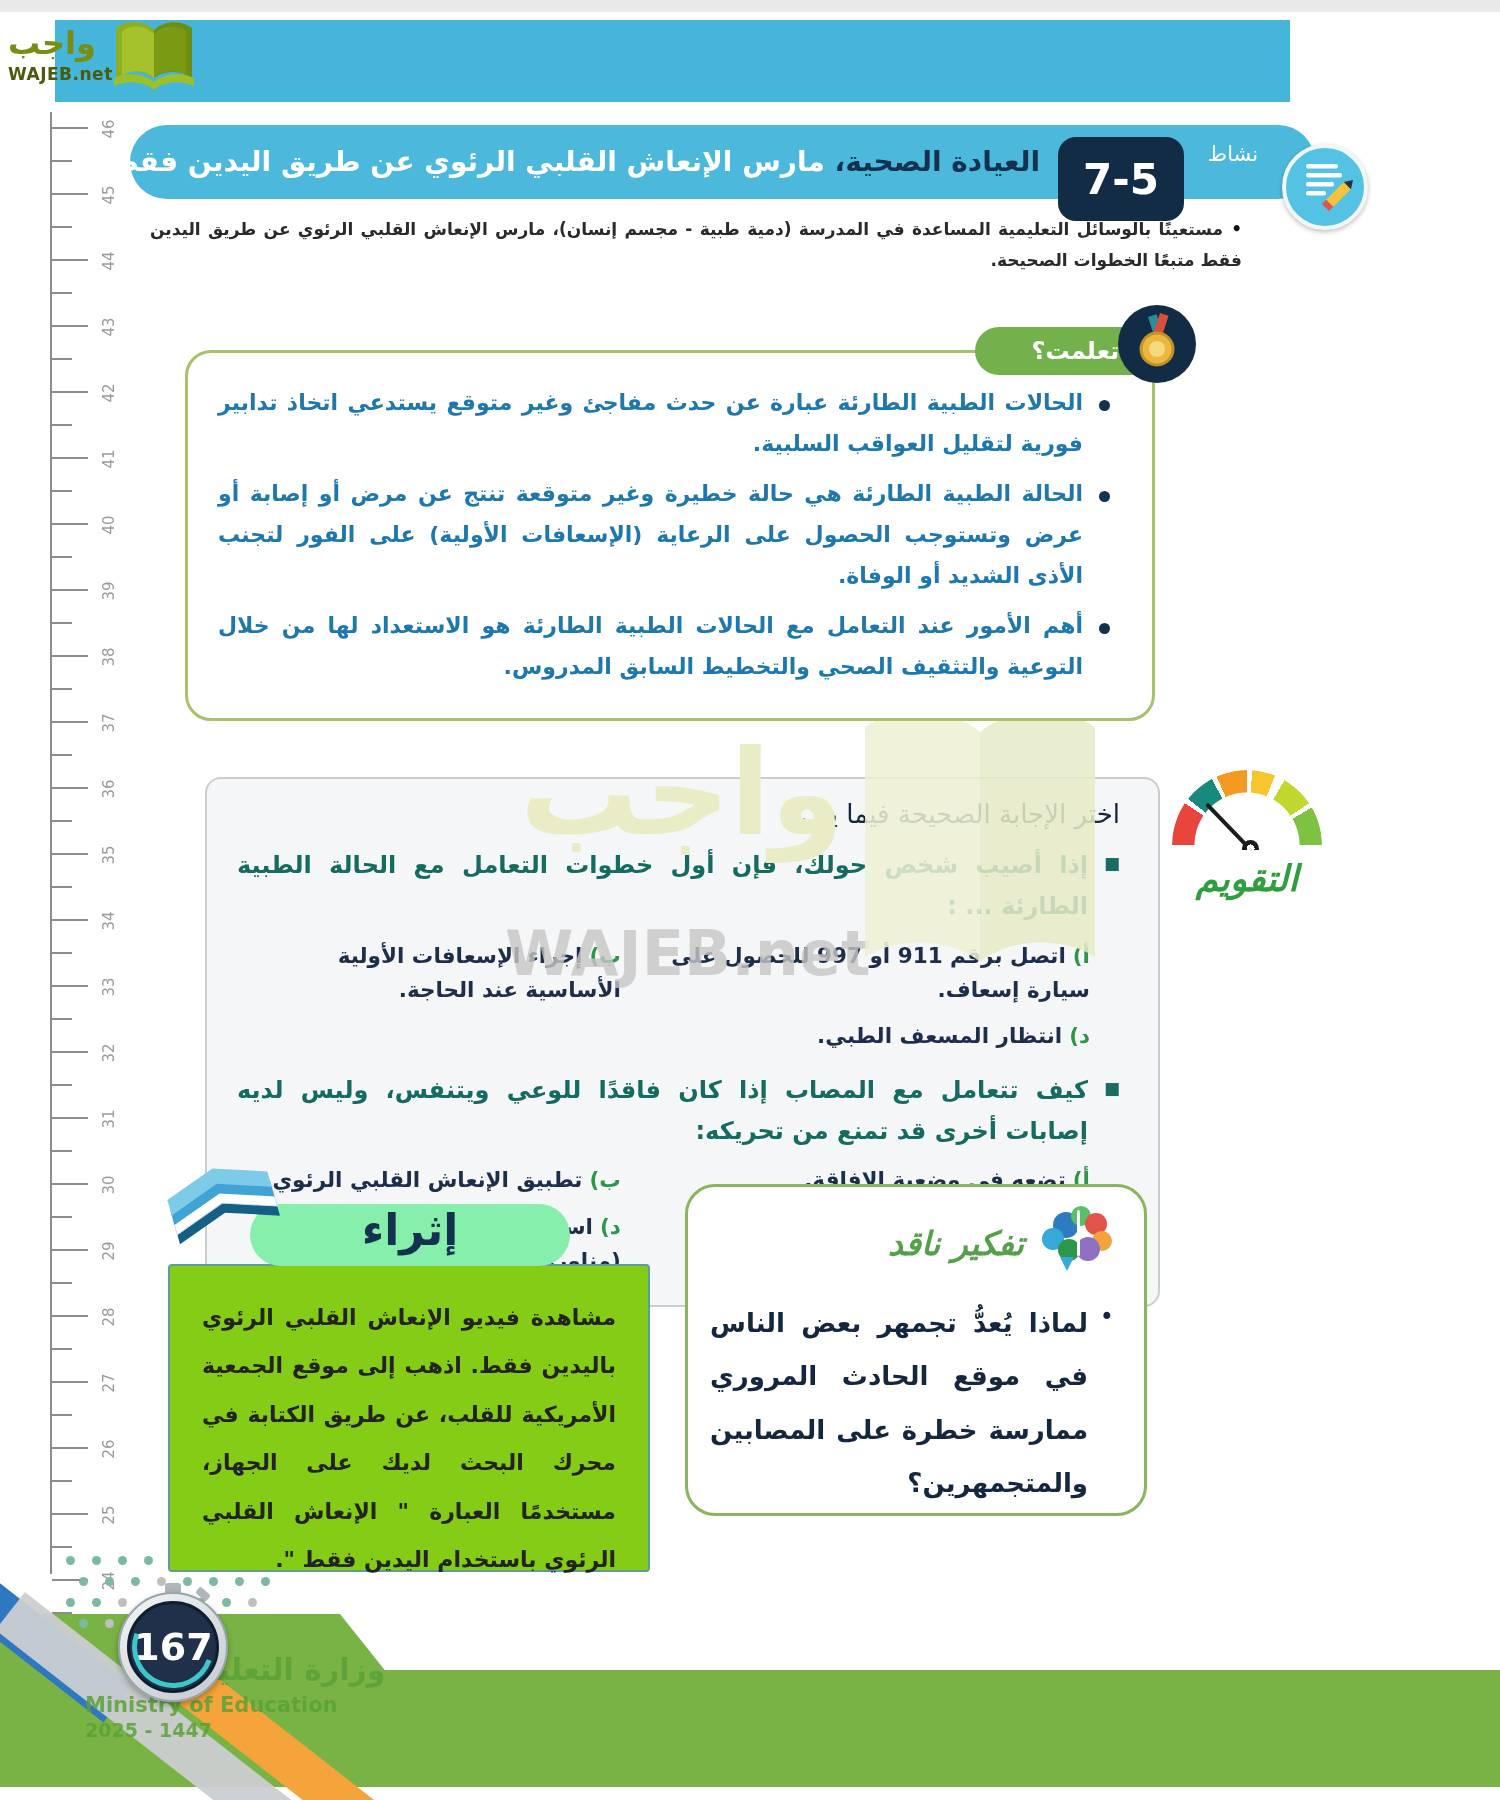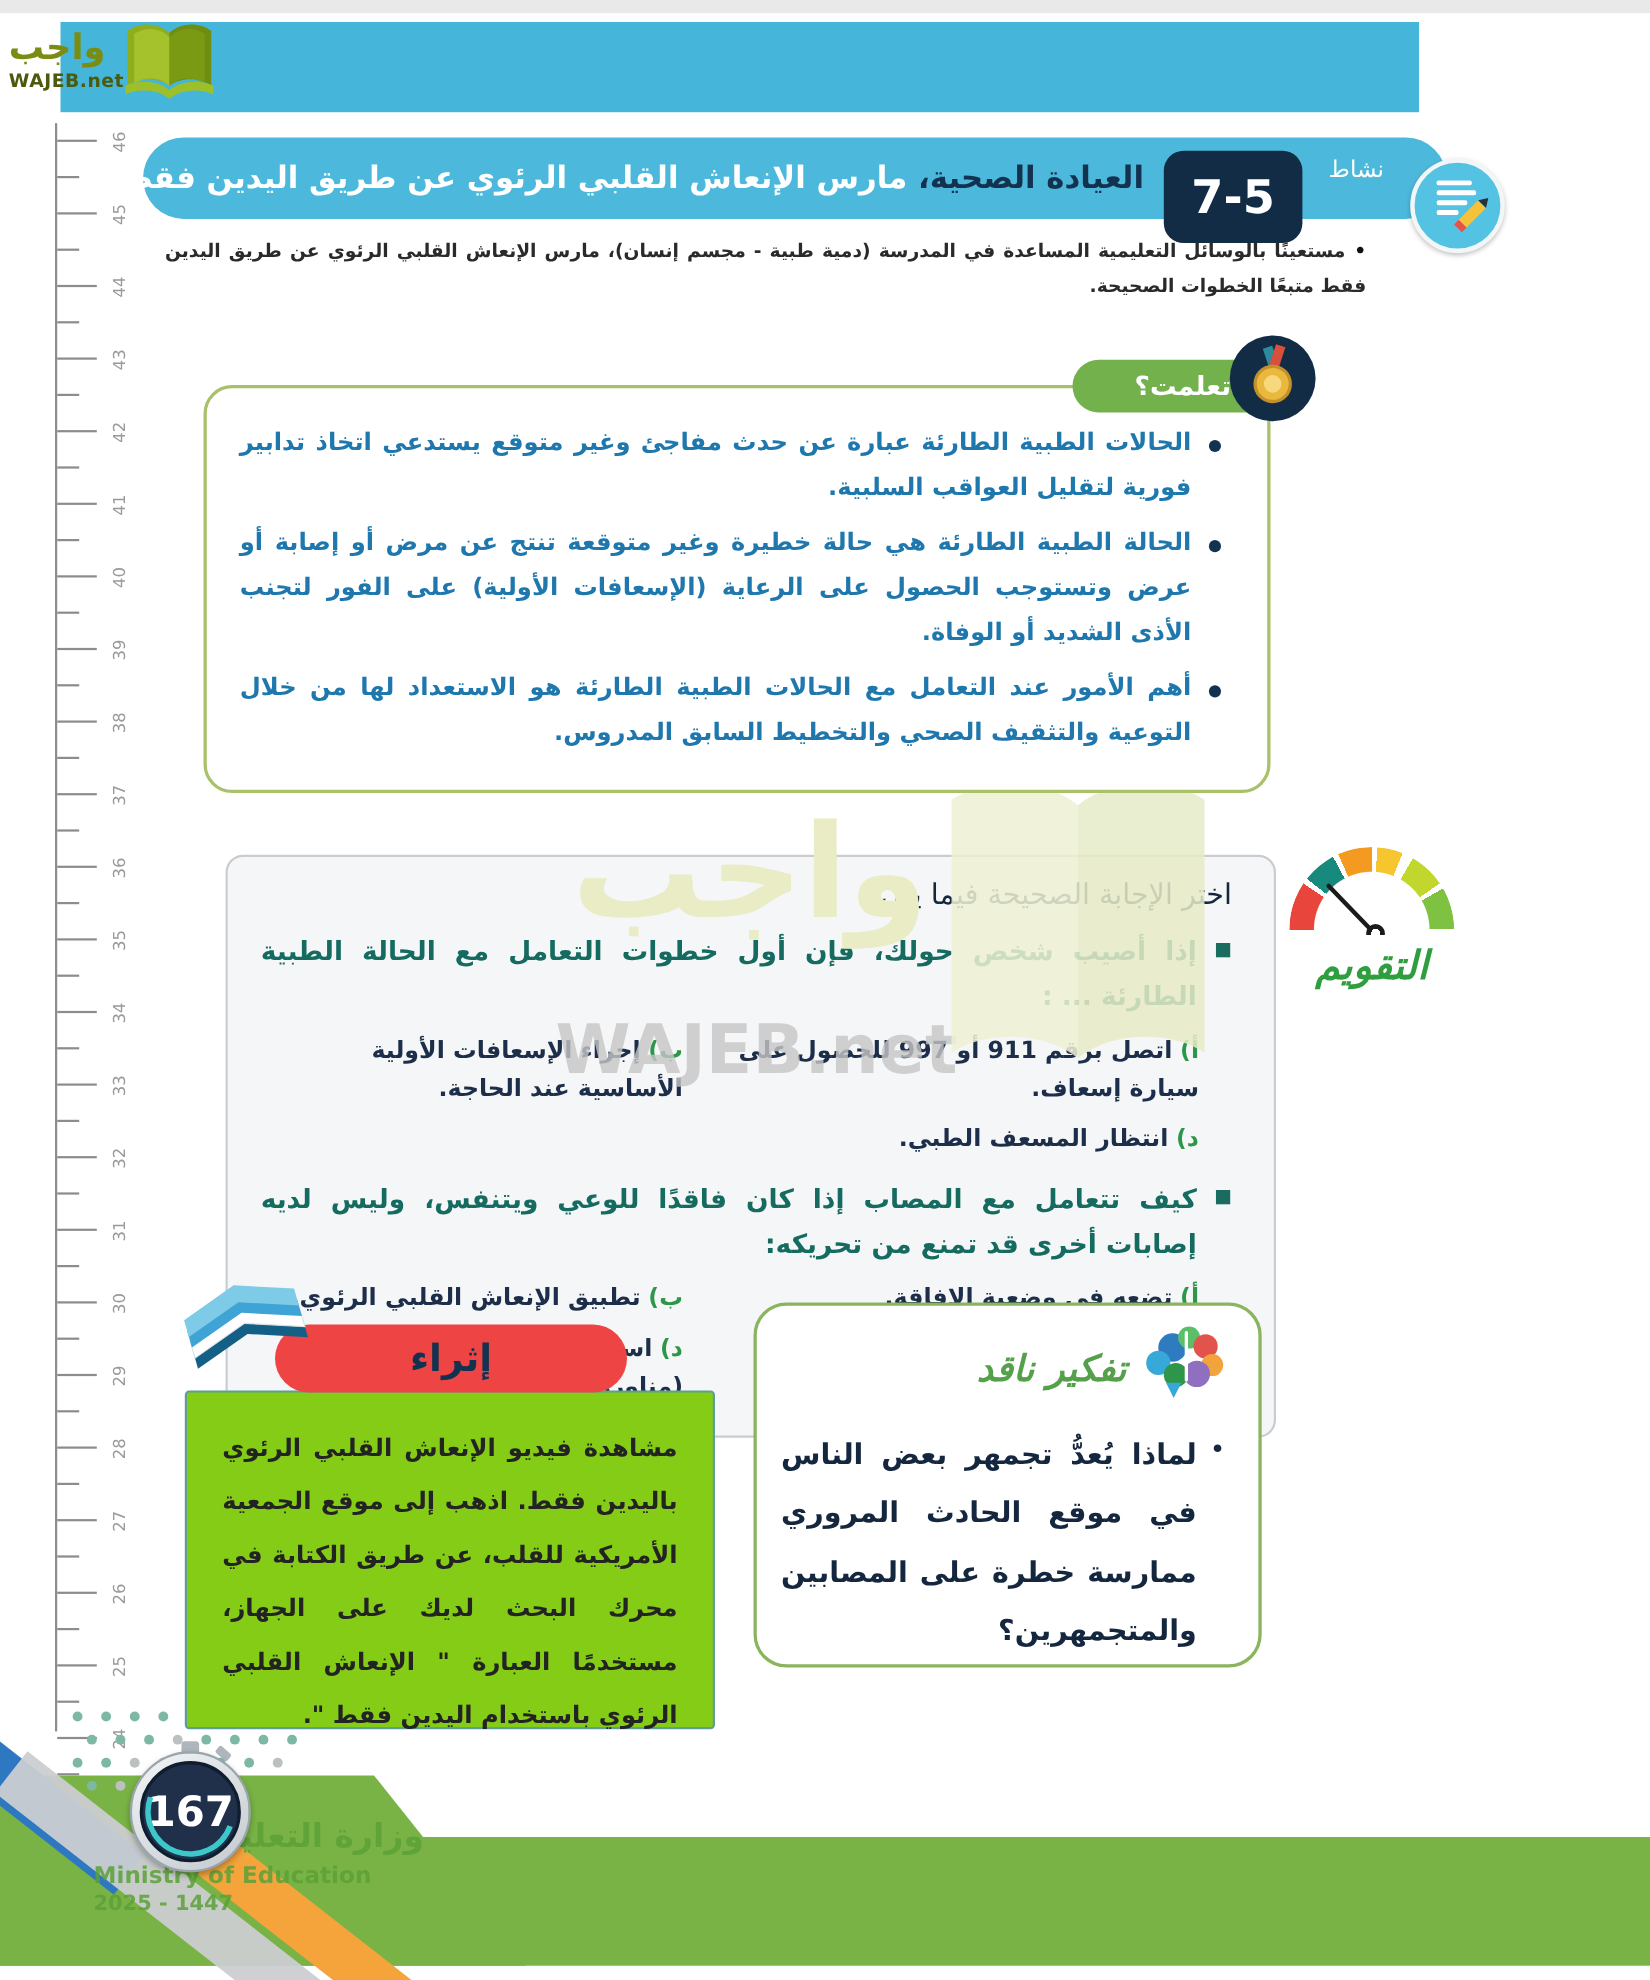--- a/index.html
+++ b/index.html
@@ -77,23 +77,23 @@
     background:radial-gradient(circle,#ffffff 0 4px,#1b1b1b 4px);}
   .gauge-label{position:absolute;left:0;top:88px;width:158px;text-align:center;
     font-size:36px;font-weight:bold;color:#2f9e3f;font-style:italic;}
   
   .wm-ar{position:absolute;left:520px;top:712px;font-size:118px;font-weight:bold;color:#e9ecc4;z-index:1;}
   .wm-en{position:absolute;left:505px;top:905px;font-size:62px;font-weight:bold;color:#c6c6c6;
     opacity:.8;z-index:1;direction:ltr;}
   .wm-book{position:absolute;left:855px;top:690px;z-index:1;opacity:.85;}
   
   .enrich-icon{position:absolute;left:158px;top:1148px;z-index:4;}
-  .enrich-pill{position:absolute;left:250px;top:1192px;width:320px;height:62px;background:#ef4444;
-    border-radius:31px;z-index:3;display:flex;align-items:center;justify-content:center;
-    font-size:34px;font-weight:bold;color:#13324f;}
+  .enrich-pill{position:absolute;left:250px;top:1192px;width:320px;height:62px;background:#86efac;
+    border-radius:31px;z-index:3;display:flex;align-items:flex-start;justify-content:center;
+    font-size:44px;font-weight:bold;color:#13324f;}
   .enrich-box{position:absolute;left:168px;top:1252px;width:482px;height:308px;background:#84cc16;
     border:2px solid #5f9e97;border-radius:4px;box-sizing:border-box;padding:28px 32px;z-index:2;}
   .enrich-text{font-size:22px;font-weight:bold;color:#232323;line-height:2.2;text-align:justify;}
   
   .critical-box{position:absolute;left:685px;top:1172px;width:462px;height:332px;background:#ffffff;
     border:3px solid #8ab45e;border-radius:30px;box-sizing:border-box;padding:16px 22px;z-index:2;}
   .crit-head{display:flex;align-items:center;}
   .crit-title{font-size:33px;font-weight:bold;color:#55a04a;font-style:italic;margin-right:12px;}
   .crit-body{display:flex;margin-top:14px;padding-right:8px;}
   .crit-bullet{flex:0 0 16px;color:#14273f;font-size:24px;margin-top:6px;margin-left:10px;}

